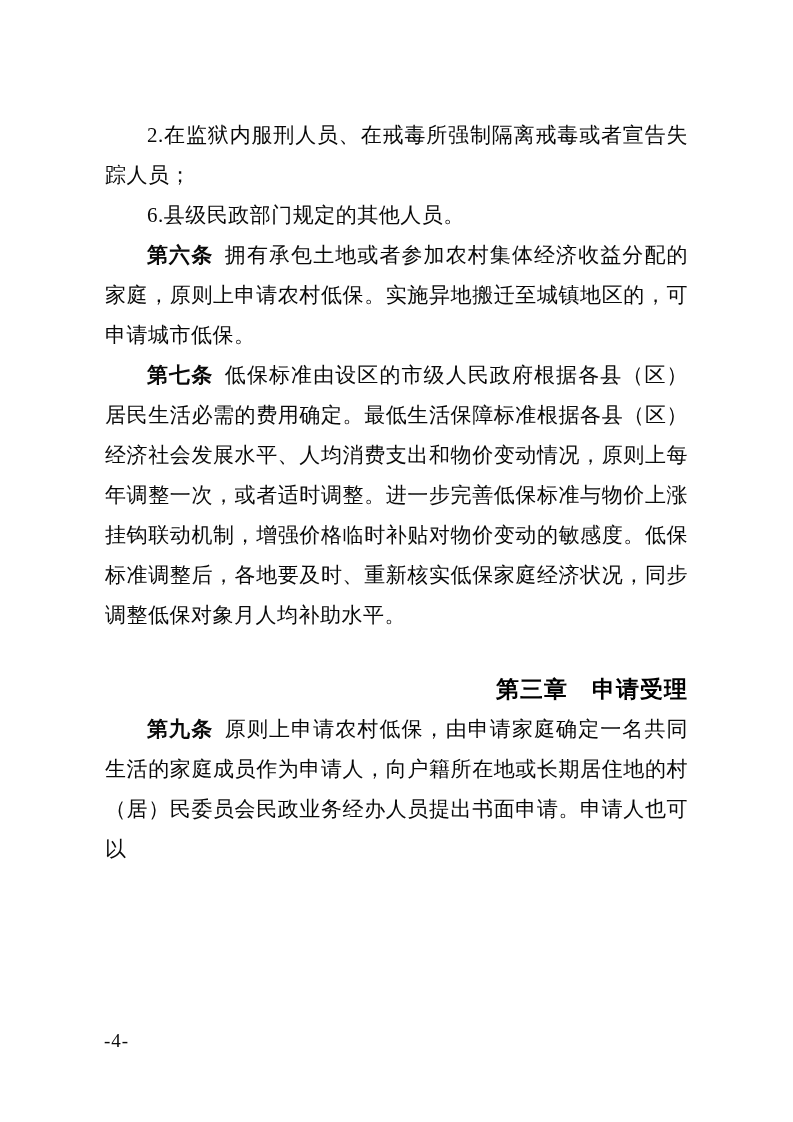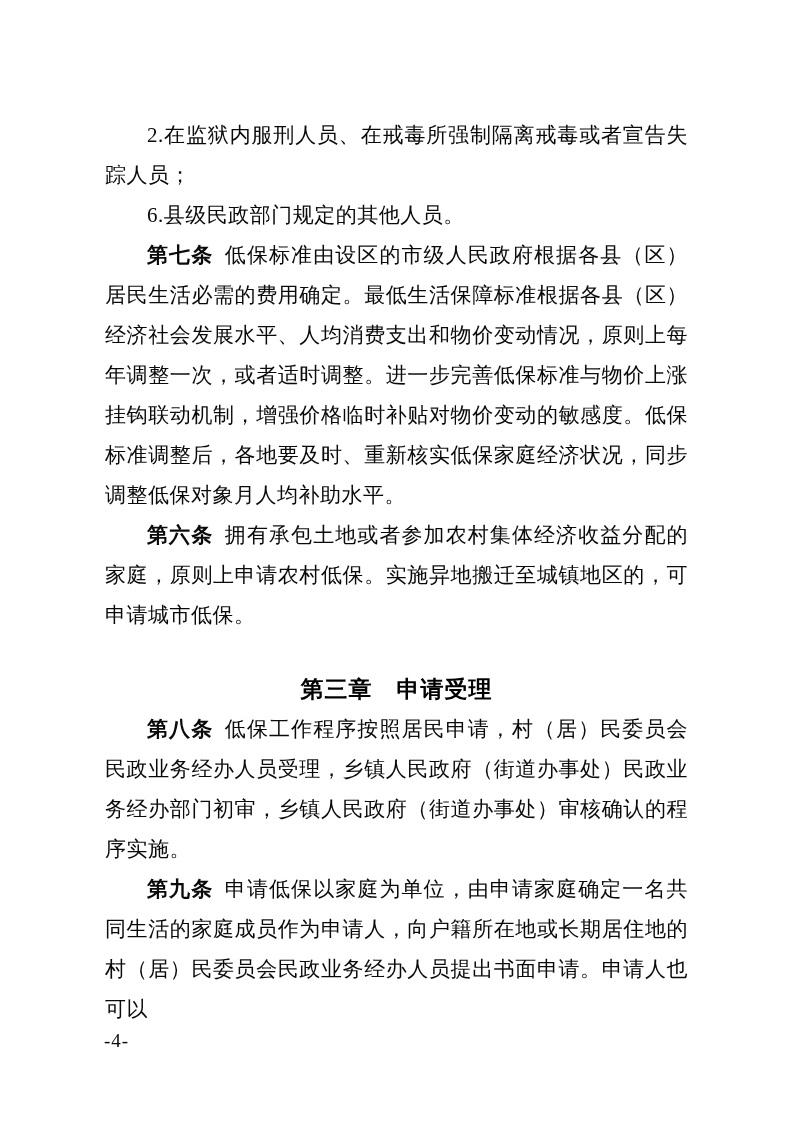--- a/index.html
+++ b/index.html
@@ -39,21 +39,21 @@
   }
   .lead:not(:empty) {
     margin-right: 0.55em;
   }
   h2.chapter {
     margin: 34px 0 0 0;
     font-family: "Liberation Sans", "DejaVu Sans", sans-serif;
     font-weight: bold;
     font-size: 23px;
     line-height: 40px;
-    text-align: center;
+    text-align: right;
     text-indent: 0;
     color: #000000;
     letter-spacing: 1px;
   }
   .page-number {
     position: absolute;
     top: 1030px;
     left: 104px;
     font-size: 19px;
     letter-spacing: 1px;
@@ -64,27 +64,26 @@
 </head>
 <body>
 
 <div class="page">
   <div class="content">
 
     <p class="para"><span class="lead"></span><span>2.在监狱内服刑人员、在戒毒所强制隔离戒毒或者宣告失踪人员；</span></p>
 
     <p class="para"><span class="lead"></span><span>6.县级民政部门规定的其他人员。</span></p>
 
+    <p class="para"><span class="lead">第六条</span><span>拥有承包土地或者参加农村集体经济收益分配的家庭，原则上申请农村低保。实施异地搬迁至城镇地区的，可申请城市低保。</span></p>
+
     <p class="para"><span class="lead">第七条</span><span>低保标准由设区的市级人民政府根据各县（区）居民生活必需的费用确定。最低生活保障标准根据各县（区）经济社会发展水平、人均消费支出和物价变动情况，原则上每年调整一次，或者适时调整。进一步完善低保标准与物价上涨挂钩联动机制，增强价格临时补贴对物价变动的敏感度。低保标准调整后，各地要及时、重新核实低保家庭经济状况，同步调整低保对象月人均补助水平。</span></p>
-
-    <p class="para"><span class="lead">第六条</span><span>拥有承包土地或者参加农村集体经济收益分配的家庭，原则上申请农村低保。实施异地搬迁至城镇地区的，可申请城市低保。</span></p>
 
 
     <h2 class="chapter">第三章　申请受理</h2>
 
-    <p class="para"><span class="lead">第八条</span><span>低保工作程序按照居民申请，村（居）民委员会民政业务经办人员受理，乡镇人民政府（街道办事处）民政业务经办部门初审，乡镇人民政府（街道办事处）审核确认的程序实施。</span></p>
 
-    <p class="para"><span class="lead">第九条</span><span>申请低保以家庭为单位，由申请家庭确定一名共同生活的家庭成员作为申请人，向户籍所在地或长期居住地的村（居）民委员会民政业务经办人员提出书面申请。申请人也可以</span></p>
+    <p class="para"><span class="lead">第九条</span><span>原则上申请农村低保，由申请家庭确定一名共同生活的家庭成员作为申请人，向户籍所在地或长期居住地的村（居）民委员会民政业务经办人员提出书面申请。申请人也可以</span></p>
 
   </div>
 
   <div class="page-number">-4-</div>
 </div>
 
 </body></html>

